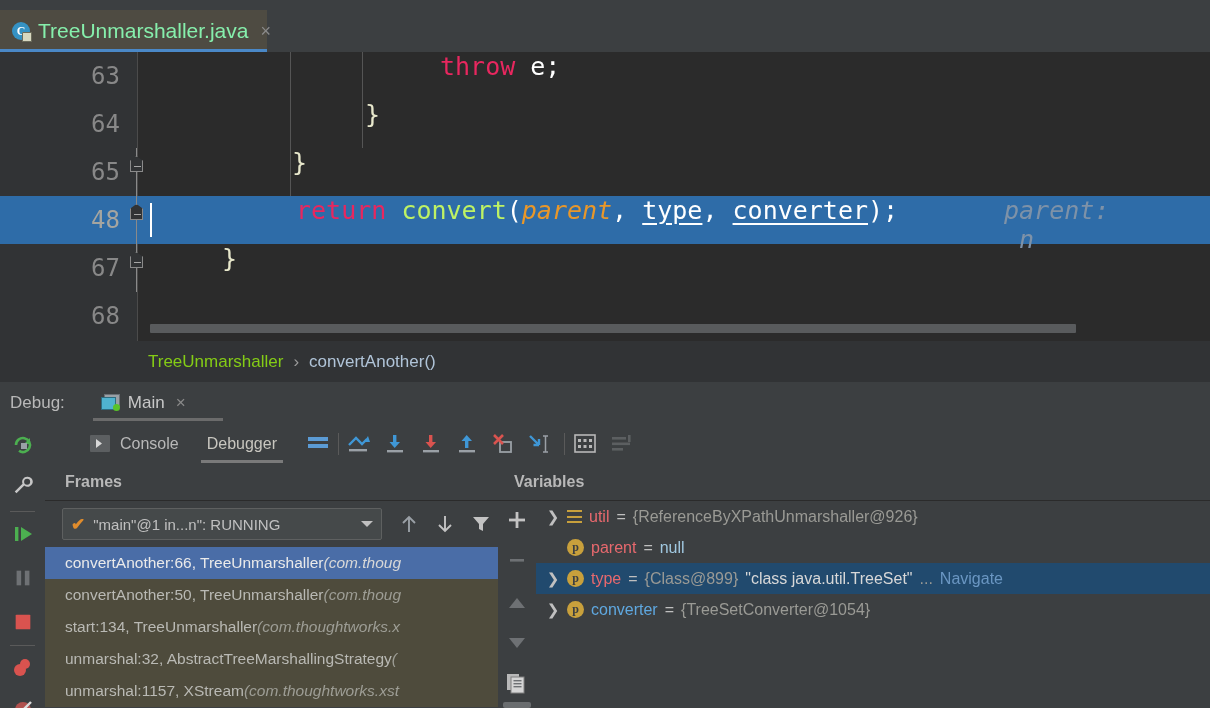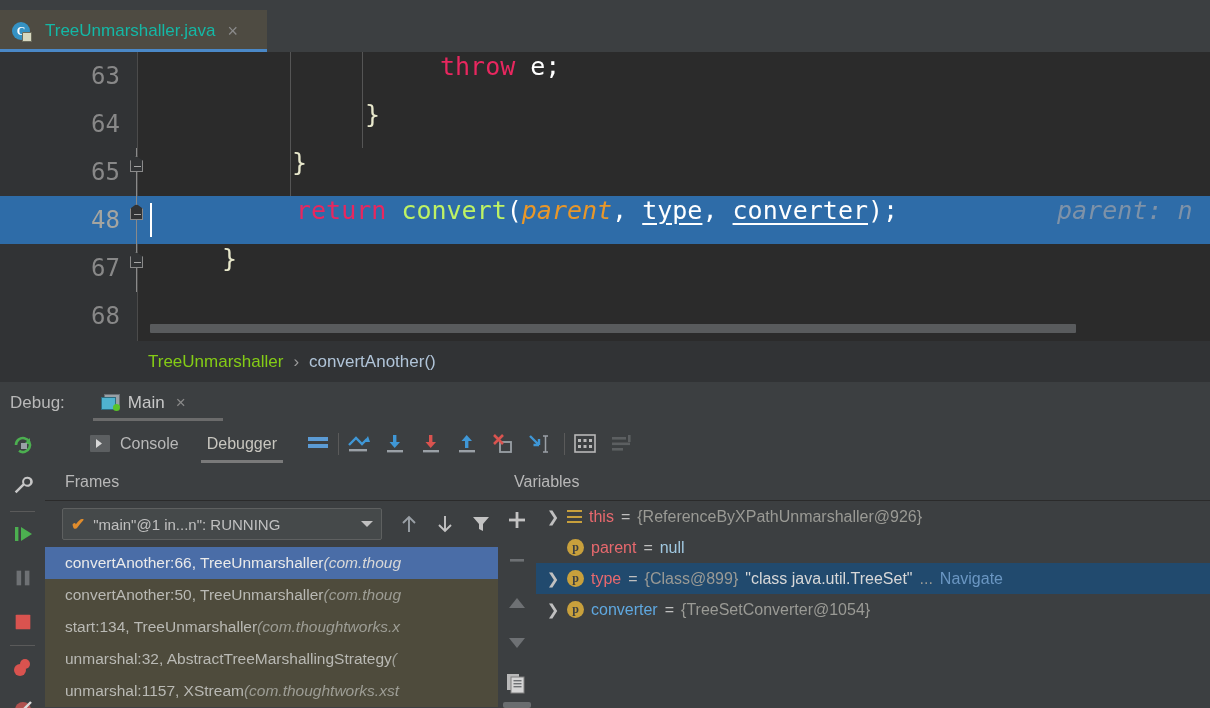--- a/index.html
+++ b/index.html
@@ -27,21 +27,21 @@
     position: absolute; left: 0; top: 0; height: 42px;
     display: flex; align-items: center; gap: 8px;
     padding: 0 14px 0 12px;
     background: #4e4b42;
     box-sizing: border-box;
   }
   .tab .tab-underline {
     position: absolute; left: 0; bottom: 0; width: 100%; height: 3px;
     background: #4a88c7;
   }
-  .tab-label { color: #14b8a6; font-size: 17px; white-space: nowrap; margin-left: 7px; }
+  .tab-label { color: #86efac; font-size: 21px; white-space: nowrap; }
   .tab-close { color: #8a8a8a; font-size: 18px; line-height: 1; margin-left: 4px; cursor: pointer; }
 
   .class-icon {
     width: 18px; height: 18px; position: relative; flex: 0 0 18px;
   }
   .class-icon .disc {
     position: absolute; left: 0; top: 0; width: 18px; height: 18px;
     border-radius: 50%; background: #3592c4;
     color: #ffffff; font-size: 12px; font-weight: bold;
     display: flex; align-items: center; justify-content: center;
@@ -201,20 +201,21 @@
   .framespanel {
     position: absolute; left: 45px; top: 464px; width: 453px; height: 244px;
     background: #3c3f41;
     border-right: 1px solid #2b2b2b;
   }
   .panel-title {
     position: absolute; left: 0; top: 0; width: 100%; height: 37px;
     display: flex; align-items: center; padding-left: 20px; box-sizing: border-box;
     color: #b8b8b8; font-size: 16px;
     border-bottom: 1px solid #2b2b2b;
+    font-weight: bold;
   }
   .thread-row {
     position: absolute; left: 0; top: 37px; width: 100%; height: 46px;
     display: flex; align-items: center;
   }
   .thread-combo {
     margin-left: 17px; width: 320px; height: 32px; box-sizing: border-box;
     border: 1px solid #5e6060; background: #45494a; border-radius: 2px;
     display: flex; align-items: center; gap: 8px; padding: 0 8px;
   }
@@ -363,21 +364,21 @@
       <span class="k-brace">}</span>
     </div>
 
     <div class="codetext" style="left:292px; top:96px;">
       <span class="k-brace">}</span>
     </div>
 
     <div class="codetext" style="left:296px; top:144px;">
       <span class="k-return">return</span><span class="k-punct"> </span><span class="k-method">convert</span><span class="k-punct">(</span><span class="k-param">parent</span><span class="k-punct">, </span><span class="k-var">type</span><span class="k-punct">, </span><span class="k-var">converter</span><span class="k-punct">);</span>
     </div>
-    <div class="codetext" style="left:1057px; top:144px;">
+    <div class="codetext" style="left:1004px; top:144px;flex-direction:column;">
       <span class="k-hint">parent:</span><span class="k-hint">&nbsp;n</span>
     </div>
     <div class="caret" style="left:150px; top:151px;"></div>
 
     <div class="codetext" style="left:222px; top:192px;">
       <span class="k-brace">}</span>
     </div>
 
     <div class="hscroll-track"></div>
     <div class="hscroll-thumb"></div>
@@ -592,21 +593,21 @@
     <div class="sep-v"></div>
 
     <div class="var-list">
       <div class="var-row">
         <span class="twisty">❯</span>
         <span class="ic-field">
             <i></i>
             <i></i>
             <i></i>
           </span>
-        <span class="v-name field">this</span>
+        <span class="v-name field">util</span>
         <span class="v-eq">=</span>
         <span class="v-val">{ReferenceByXPathUnmarshaller@926}</span>
       </div>
       <div class="var-row">
         <span class="twisty empty">❯</span>
         <span class="ic-param">p</span>
         <span class="v-name field">parent</span>
         <span class="v-eq">=</span>
         <span class="v-null">null</span>
       </div>

